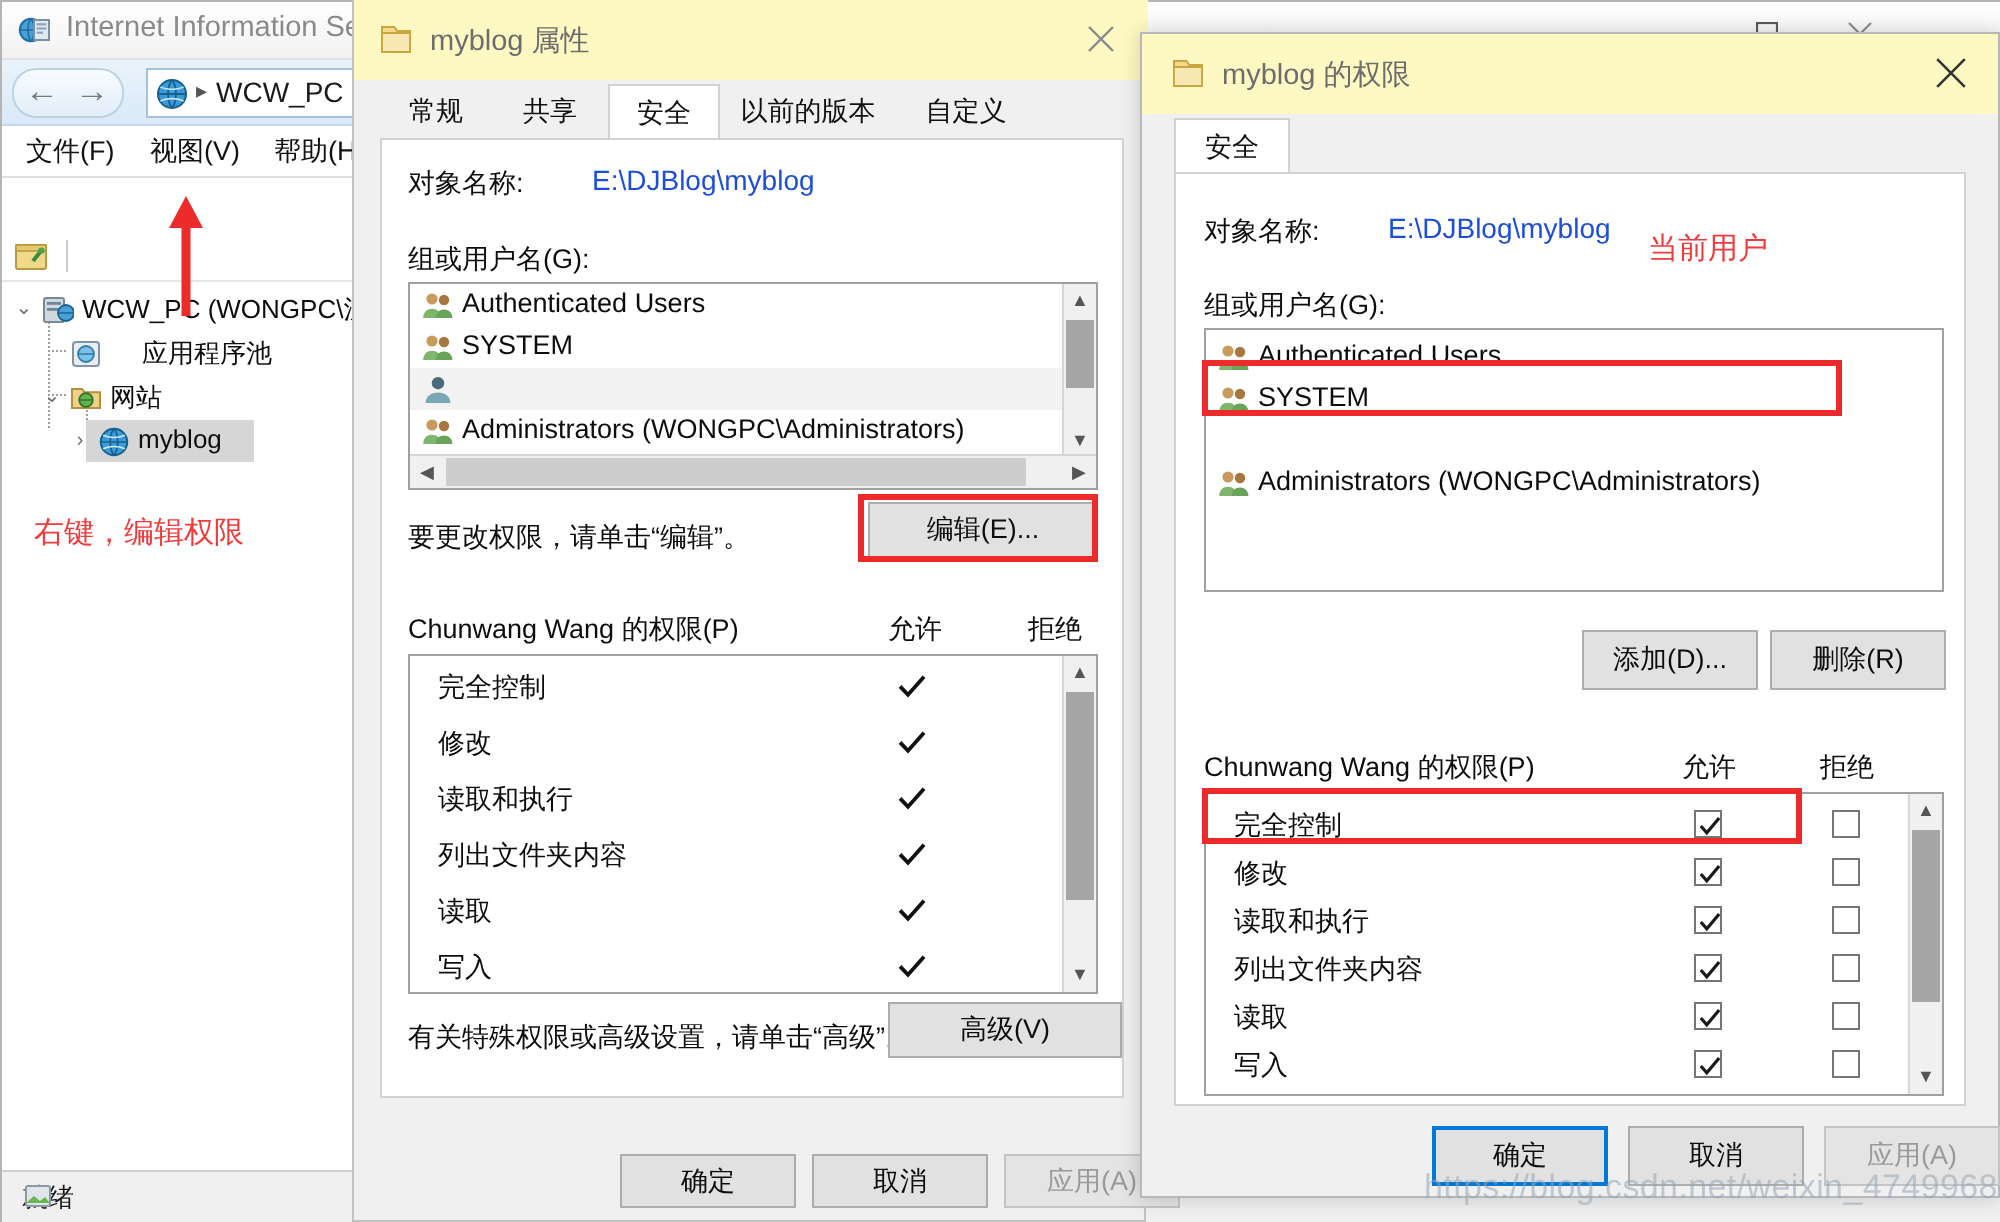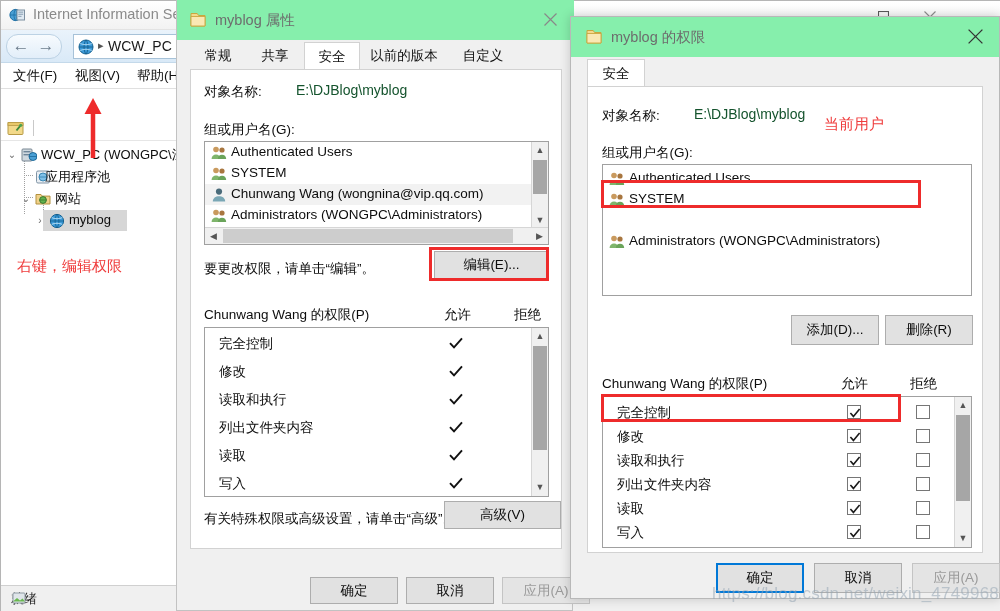--- a/index.html
+++ b/index.html
@@ -123,21 +123,21 @@
   }
   #iis-statusbar span {
     position: absolute; left: 10px; top: 4px; font-size: 13px; color: #1a1a1a;
   }
   #tray-icon { position: absolute; right: 12px; top: 5px; width: 16px; height: 16px; }
 
   
   .dlg { position: absolute; background: #f0f0f0; }
   .dlg-title {
     position: absolute; left: 0; top: 0; height: 40px;
-    background: #86efac;
+    background: #fef9c3;
   }
   .dlg-title-icon { position: absolute; top: 11px; width: 16px; height: 17px; }
   .dlg-title-text {
     position: absolute; top: 11px; font-size: 14.5px; color: #6d6d6d; white-space: nowrap;
   }
   .dlg-close {
     position: absolute; top: 0; width: 46px; height: 40px; color: #5a5a5a;
   }
 
   .tabstrip { position: absolute; height: 28px; }
@@ -145,21 +145,21 @@
     position: absolute; top: 0; height: 28px;
     font-size: 13.5px; color: #111; text-align: center; line-height: 27px;
     white-space: nowrap;
   }
   .tab.active { background: #ffffff; border: 1px solid #d2d2d2; border-bottom: 1px solid #ffffff; }
   .tab.inactive { background: transparent; }
 
   .tabpage { position: absolute; background: #ffffff; border: 1px solid #d2d2d2; }
 
   .flabel { position: absolute; font-size: 13.5px; color: #0d0d0d; white-space: nowrap; }
-  .fvalue { position: absolute; font-size: 14px; color: #14532d; white-space: nowrap; }
+  .fvalue { position: absolute; font-size: 14px; color: #1d4ed8; white-space: nowrap; }
 
   .listbox { position: absolute; background: #ffffff; border: 1px solid #a0a0a0; overflow: hidden; }
   .lb-row { position: absolute; height: 21px; white-space: nowrap; left: 0; right: 0; }
   .lb-icon { position: absolute; left: 6px; top: 3px; width: 16px; height: 15px; }
   .lb-text { position: absolute; left: 26px; top: 2px; font-size: 13.5px; color: #0d0d0d; }
 
   .btn {
     position: absolute; background: #e1e1e1; border: 1px solid #adadad;
     font-size: 13.5px; color: #0d0d0d; text-align: center; white-space: nowrap;
   }
@@ -293,21 +293,21 @@
       </div>
 
       <div class="tree-node" id="node-pools">
         <span class="tree-icon" style="left:30px;">
           <svg width="16" height="16" viewBox="0 0 16 16">
             <rect x="1.5" y="2" width="13" height="12" rx="1.5" fill="#e9eef3" stroke="#8094a5" stroke-width="1"></rect>
             <circle cx="8" cy="8" r="4" fill="#7fc0e8" stroke="#2f7fae" stroke-width="0.9"></circle>
             <path d="M4 8h8" stroke="#2f7fae" stroke-width="0.8"></path>
           </svg>
         </span>
-        <span class="tree-label" style="left:40px;text-align:right;">应用程序池</span>
+        <span class="tree-label" style="left:66px;text-align:right;">应用程序池</span>
       </div>
 
       <div class="tree-node" id="node-sites">
         <span class="tree-twisty" style="left:14px;">⌄</span>
         <span class="tree-icon" style="left:30px;">
           <svg width="16" height="16" viewBox="0 0 16 16">
             <path d="M1 3.5h5l1.3 1.6H15V13H1z" fill="#f0d189" stroke="#b3913f" stroke-width="1"></path>
             <circle cx="8" cy="9" r="3.4" fill="#62b34e" stroke="#34702a" stroke-width="0.9"></circle>
             <path d="M4.6 9h6.8" stroke="#34702a" stroke-width="0.7"></path>
           </svg>
@@ -401,21 +401,20 @@
           </span>
           <span class="lb-text">SYSTEM</span>
         </div>
         <div class="lb-row" style="top:42px; background:#f2f2f2;">
           <span class="lb-icon">
             <svg width="16" height="15" viewBox="0 0 16 15">
               <circle cx="8" cy="4.6" r="3.1" fill="#4a6b7a"></circle>
               <path d="M1.8 14.5c0-3.4 2.8-5.3 6.2-5.3s6.2 1.9 6.2 5.3z" fill="#7aa7b5"></path>
             </svg>
           </span>
-          <span class="lb-text">Chunwang Wang (wongnina@vip.qq.com)</span>
         </div>
         <div class="lb-row" style="top:63px;">
           <span class="lb-icon">
             <svg width="16" height="15" viewBox="0 0 16 15">
               <circle cx="5" cy="4.5" r="2.8" fill="#c99a5e"></circle>
                 <path d="M0.6 14c0-3 2-4.6 4.4-4.6S9.4 11 9.4 14z" fill="#7fb56c"></path>
               <circle cx="11" cy="5" r="2.6" fill="#a8763f"></circle>
                 <path d="M6.8 14c0-2.8 1.9-4.3 4.2-4.3s4.2 1.5 4.2 4.3z" fill="#6aa45a"></path>
             </svg>
           </span>

